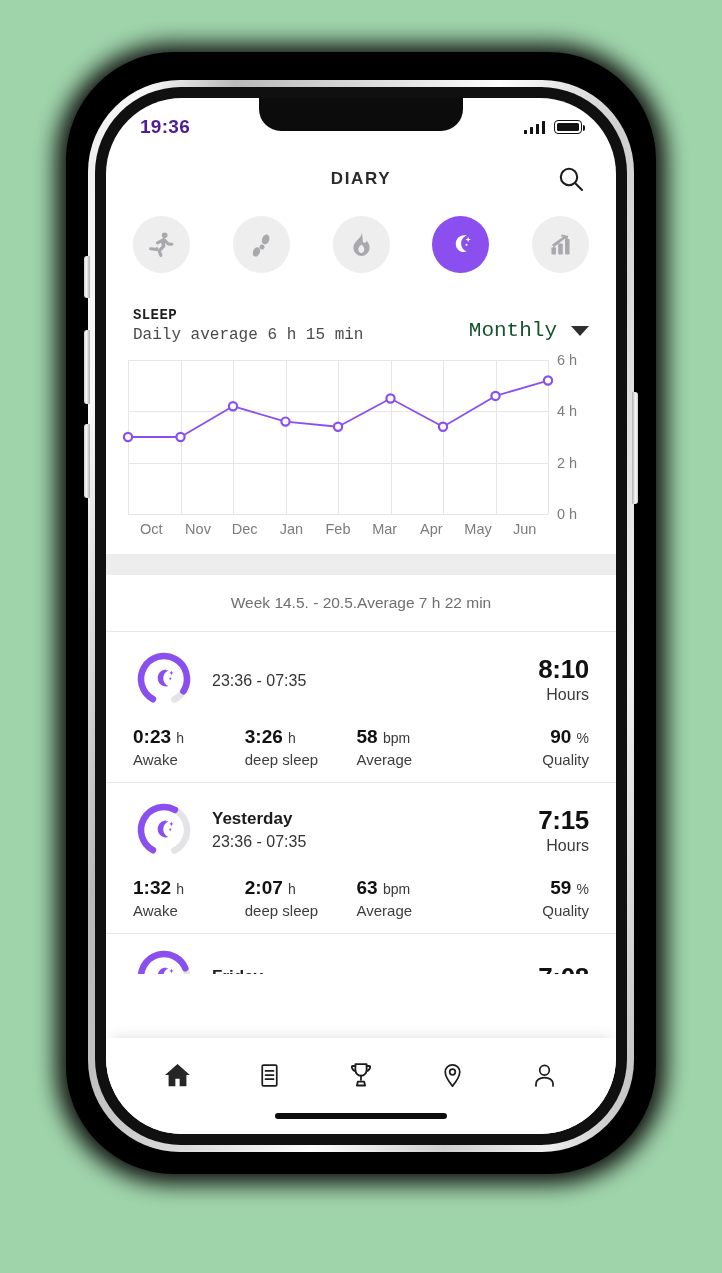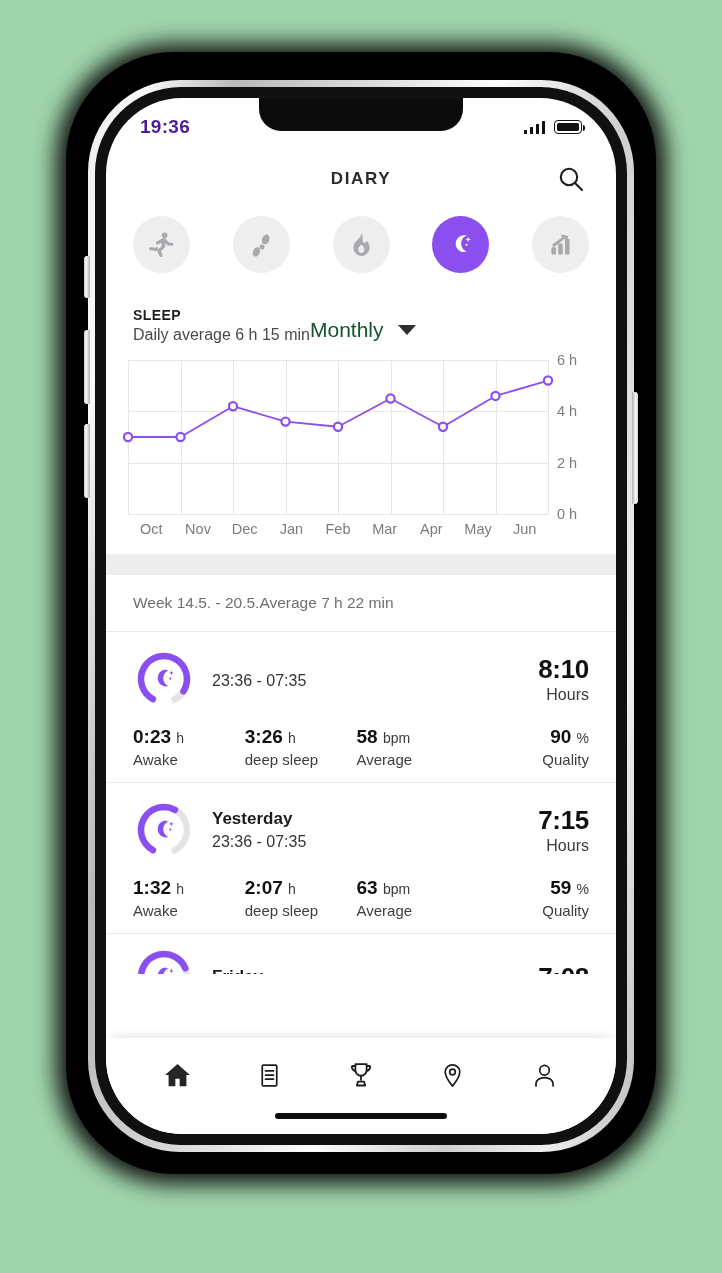--- a/index.html
+++ b/index.html
@@ -92,22 +92,23 @@
   }
   .tab{
     width:57px; height:57px; border-radius:50%; background:#eeeeef;
     display:flex; align-items:center; justify-content:center;
   }
   .tab.active{ background:#8b4ff0; }
   .tab svg{ display:block; }
 
   
   .sec-head{
-    display:flex; align-items:flex-end; 
+    display:flex; align-items:flex-end; justify-content:space-between;
     padding:34px 27px 0 27px;
+    font-family:Liberation Mono, monospace;
   }
   .sec-title{ font-size:14px; font-weight:700; color:#1f1f1f; letter-spacing:.4px; }
   .sec-sub{ font-size:16px; color:#4a4a4a; margin-top:3px; }
   .period{ display:flex; align-items:center; gap:14px; padding-bottom:2px; }
   .period-label{ font-size:21px; color:#14532d; }
   .caret{ width:0; height:0; border-left:9px solid transparent;
           border-right:9px solid transparent; border-top:10px solid #2e2e2e; }
 
   
   .chartwrap{ padding:16px 22px 0 22px; display:flex; }
@@ -121,21 +122,21 @@
                transform:translateY(-50%); white-space:nowrap; }
   .xaxis{ display:flex; padding:7px 22px 0 22px; }
   .xaxis .xin{ flex:1; display:flex; }
   .xaxis .xin span{ flex:1; text-align:center; font-size:14.5px; color:#7c7c7c; }
   .xaxis .xpad{ width:46px; }
 
   .band{ height:21px; background:#ededee; margin-top:17px; }
 
   
   .weekrow{
-    display:flex; align-items:center; justify-content:flex-start;
+    display:flex; align-items:center; justify-content:center;
     padding:19px 27px 19px 27px;
     border-bottom:1px solid #e9e9e9;
     font-size:15.5px; color:#6f6f6f;
   }
 
   
   .entry{ padding:16px 27px 14px 27px; border-bottom:1px solid #e9e9e9; }
   .entry-top{ display:flex; align-items:center; }
   .ring{ width:62px; height:62px; flex:none; position:relative; }
   .entry-labels{ margin-left:17px; flex:1; }

